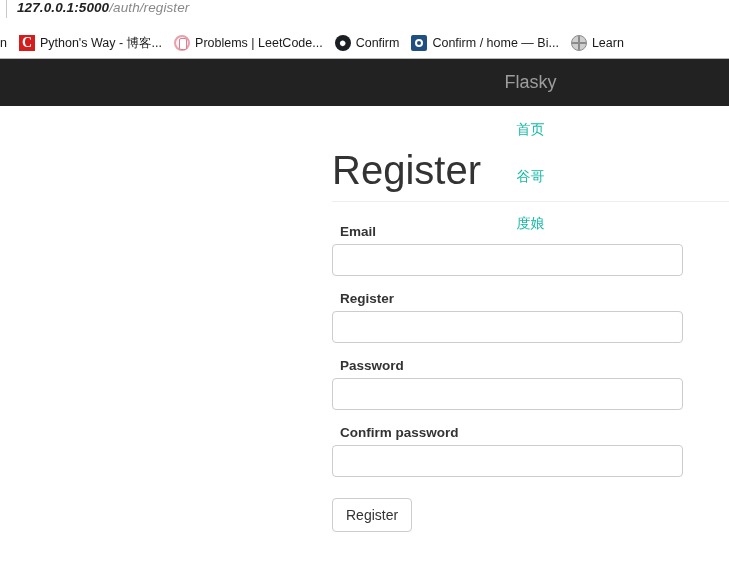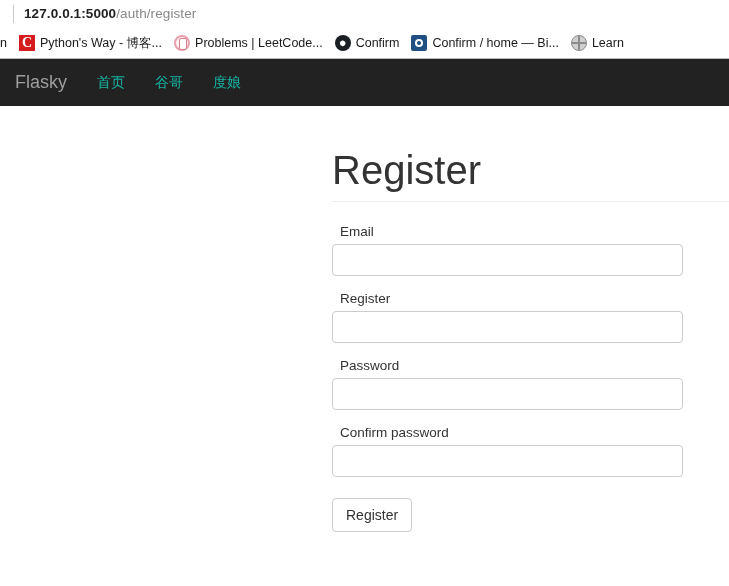--- a/index.html
+++ b/index.html
@@ -12,24 +12,25 @@
   }
 
   
   #browser-chrome {
     width: 729px;
     background: #ffffff;
   }
   #url-bar {
     height: 28px;
     display: flex;
-    align-items: center;
-    background: #ffffff;
-    padding-left: 13px;
+    align-items: flex-start;
+    background: #ffffff;
+    padding-left: 6px;
     border-bottom: 1px solid #ffffff;
+    font-style: italic;
   }
   #url-bar .caret-rule {
     width: 1px;
     height: 18px;
     background: #c9c9c9;
     margin-right: 10px;
   }
   #url-text {
     font-size: 13.5px;
     color: #777777;
@@ -165,20 +166,22 @@
     width: 729px;
     height: 527px;
     background: #ffffff;
     overflow: hidden;
   }
   #navbar {
     height: 47px;
     background: #222222;
     display: flex;
     align-items: center;
+    padding-left: 332px;
+    flex-direction: column;
   }
   #navbar-brand {
     color: #9d9d9d;
     font-size: 18px;
     padding: 0 15px;
     line-height: 47px;
     text-decoration: none;
     white-space: nowrap;
   }
   .nav-link {
@@ -209,21 +212,21 @@
     line-height: 1.1;
   }
   #register-form {
     margin-top: 22px;
     width: 366px;
   }
   .form-group { margin-bottom: 15px; }
   .form-label {
     display: block;
     font-size: 13.5px;
-    font-weight: 400;
+    font-weight: 700;
     color: #333333;
     margin-bottom: 5px;
     padding-left: 8px;
   }
   .form-input {
     display: block;
     width: 351px;
     height: 32px;
     padding: 6px 10px;
     font-size: 13.5px;

